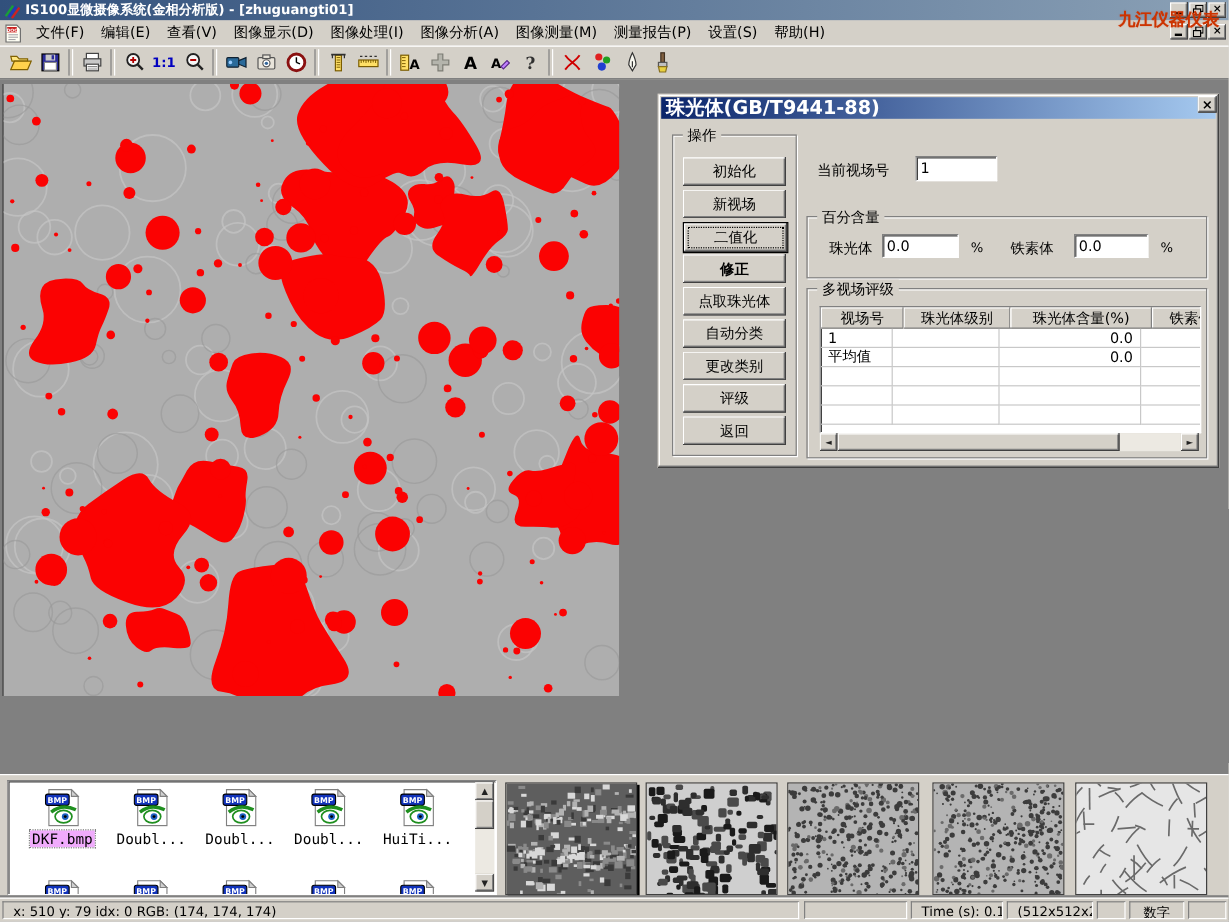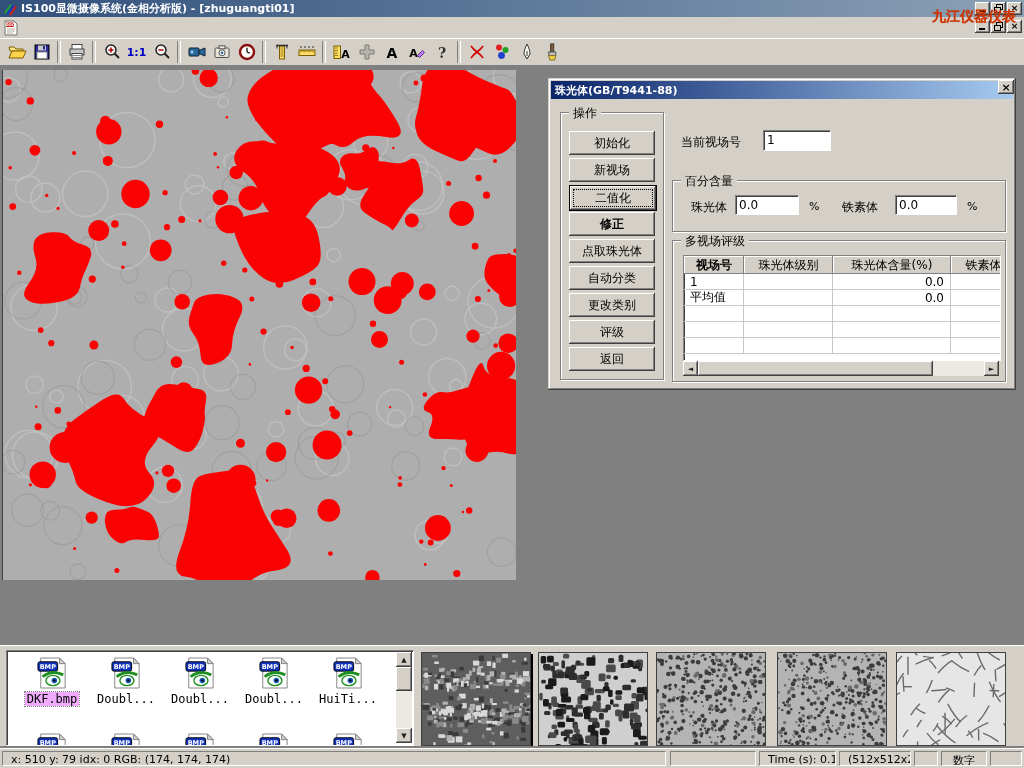--- a/index.html
+++ b/index.html
@@ -36,21 +36,21 @@
   
   #workspace{left:0;top:66px;width:1024px;height:579px;background:#808080;}
   #micrograph{left:2px;top:4px;width:513px;height:510px;border-left:1px solid #404040;}
 
   
   #dialog{left:548px;top:78px;width:468px;height:312px;background:#d4d0c8;
     box-shadow:inset -1px -1px 0 #404040,inset 1px 1px 0 #d4d0c8,inset -2px -2px 0 #808080,inset 2px 2px 0 #fff;
     z-index:30;}
   #dialog-titlebar{left:3px;top:3px;width:462px;height:18px;
     background:linear-gradient(90deg,#0a246a,#a6caf0);display:flex;align-items:center;}
-  #dialog-title{color:#fff;font-weight:bold;font-size:11px;margin-left:4px;}
+  #dialog-title{color:#fff;font-weight:bold;font-size:16px;margin-left:4px;}
   #dialog-close{position:absolute;right:2px;top:2px;width:16px;height:14px;background:#d4d0c8;
     box-shadow:inset -1px -1px 0 #404040,inset 1px 1px 0 #fff,inset -2px -2px 0 #808080;
     display:flex;align-items:center;justify-content:center;font-size:11px;font-weight:bold;}
   .groupbox{border:1px solid #808080;box-shadow:inset 1px 1px 0 #fff,1px 1px 0 #fff;}
   .grouplabel{position:absolute;top:-8px;left:8px;background:#d4d0c8;padding:0 4px;font-size:12px;}
   .btn3d{background:#d4d0c8;
     box-shadow:inset -1px -1px 0 #404040,inset 1px 1px 0 #fff,inset -2px -2px 0 #808080;
     display:flex;align-items:center;justify-content:center;font-size:12px;}
   .btn3d.focused{border:1px solid #000;outline:1px dotted #000;outline-offset:-5px;
     box-shadow:inset -1px -1px 0 #404040,inset 1px 1px 0 #fff,inset -2px -2px 0 #808080;}
@@ -127,20 +127,32 @@
 
   <div id="menubar" class="abs">
     <span id="doc-icon">
       <svg width="16" height="16" viewBox="0 0 16 16">
         <path d="M2 1 h9 l3 3 v11 h-12 z" fill="#fffff4" stroke="#707070"></path>
         <rect x="3" y="2.5" width="8" height="4.5" fill="#cc2020"></rect>
         <text x="7" y="6.3" font-size="3.8" fill="#fff" text-anchor="middle" font-weight="700" font-family="DejaVu Sans,sans-serif">DOC</text>
         <path d="M4 9 h8 M4 11 h8 M4 13 h6" stroke="#9a9aa0" stroke-width="0.8"></path>
       </svg>
     </span>
+    <span id="menu-items" style="display: flex;">
+        <span class="menu-item">文件(F)</span>
+        <span class="menu-item">编辑(E)</span>
+        <span class="menu-item">查看(V)</span>
+        <span class="menu-item">图像显示(D)</span>
+        <span class="menu-item">图像处理(I)</span>
+        <span class="menu-item">图像分析(A)</span>
+        <span class="menu-item">图像测量(M)</span>
+        <span class="menu-item">测量报告(P)</span>
+        <span class="menu-item">设置(S)</span>
+        <span class="menu-item">帮助(H)</span>
+      </span>
   </div>
   <span id="mdi-buttons" class="abs">
     <span class="winbtn">
         <svg width="9" height="9" viewBox="0 0 9 9">
           <rect x="1" y="6" width="6" height="2" fill="#000"></rect>
         </svg>
       </span>
     <span class="winbtn">
         <svg width="9" height="9" viewBox="0 0 9 9">
           <rect x="2.5" y="0.5" width="6" height="5" fill="none" stroke="#000"></rect>
@@ -674,21 +686,21 @@
       <span class="abs" style="left:136px;top:19px;font-size:11px;">%</span>
       <span class="abs" style="left:169px;top:18px;">铁素体</span>
       <div class="abs sunken field" style="left:222px;top:14px;width:62px;height:20px;">0.0</div>
       <span class="abs" style="left:294px;top:19px;font-size:11px;">%</span>
     </div>
 
     <div class="abs groupbox" style="left:124px;top:162px;width:332px;height:140px;">
       <span class="grouplabel">多视场评级</span>
       <div id="mf-table" class="abs">
           <div class="th-row">
-            <div class="th-cell" style="width: 60px; font-weight: bold;">视场号</div>
+            <div class="th-cell" style="width: 69px;">视场号</div>
             <div class="th-cell" style="width: 89px;">珠光体级别</div>
             <div class="th-cell" style="width: 118px;">珠光体含量(%)</div>
             <div class="th-cell" style="width: 110px;">铁素体含量(%)</div>
           </div>
           <div class="tb-row">
             <div class="tb-cell" style="width: 60px;">1</div>
             <div class="tb-cell" style="width: 89px;"></div>
             <div class="tb-cell num" style="width: 118px;">0.0</div>
             <div class="tb-cell" style="width: 110px;"></div>
           </div>

